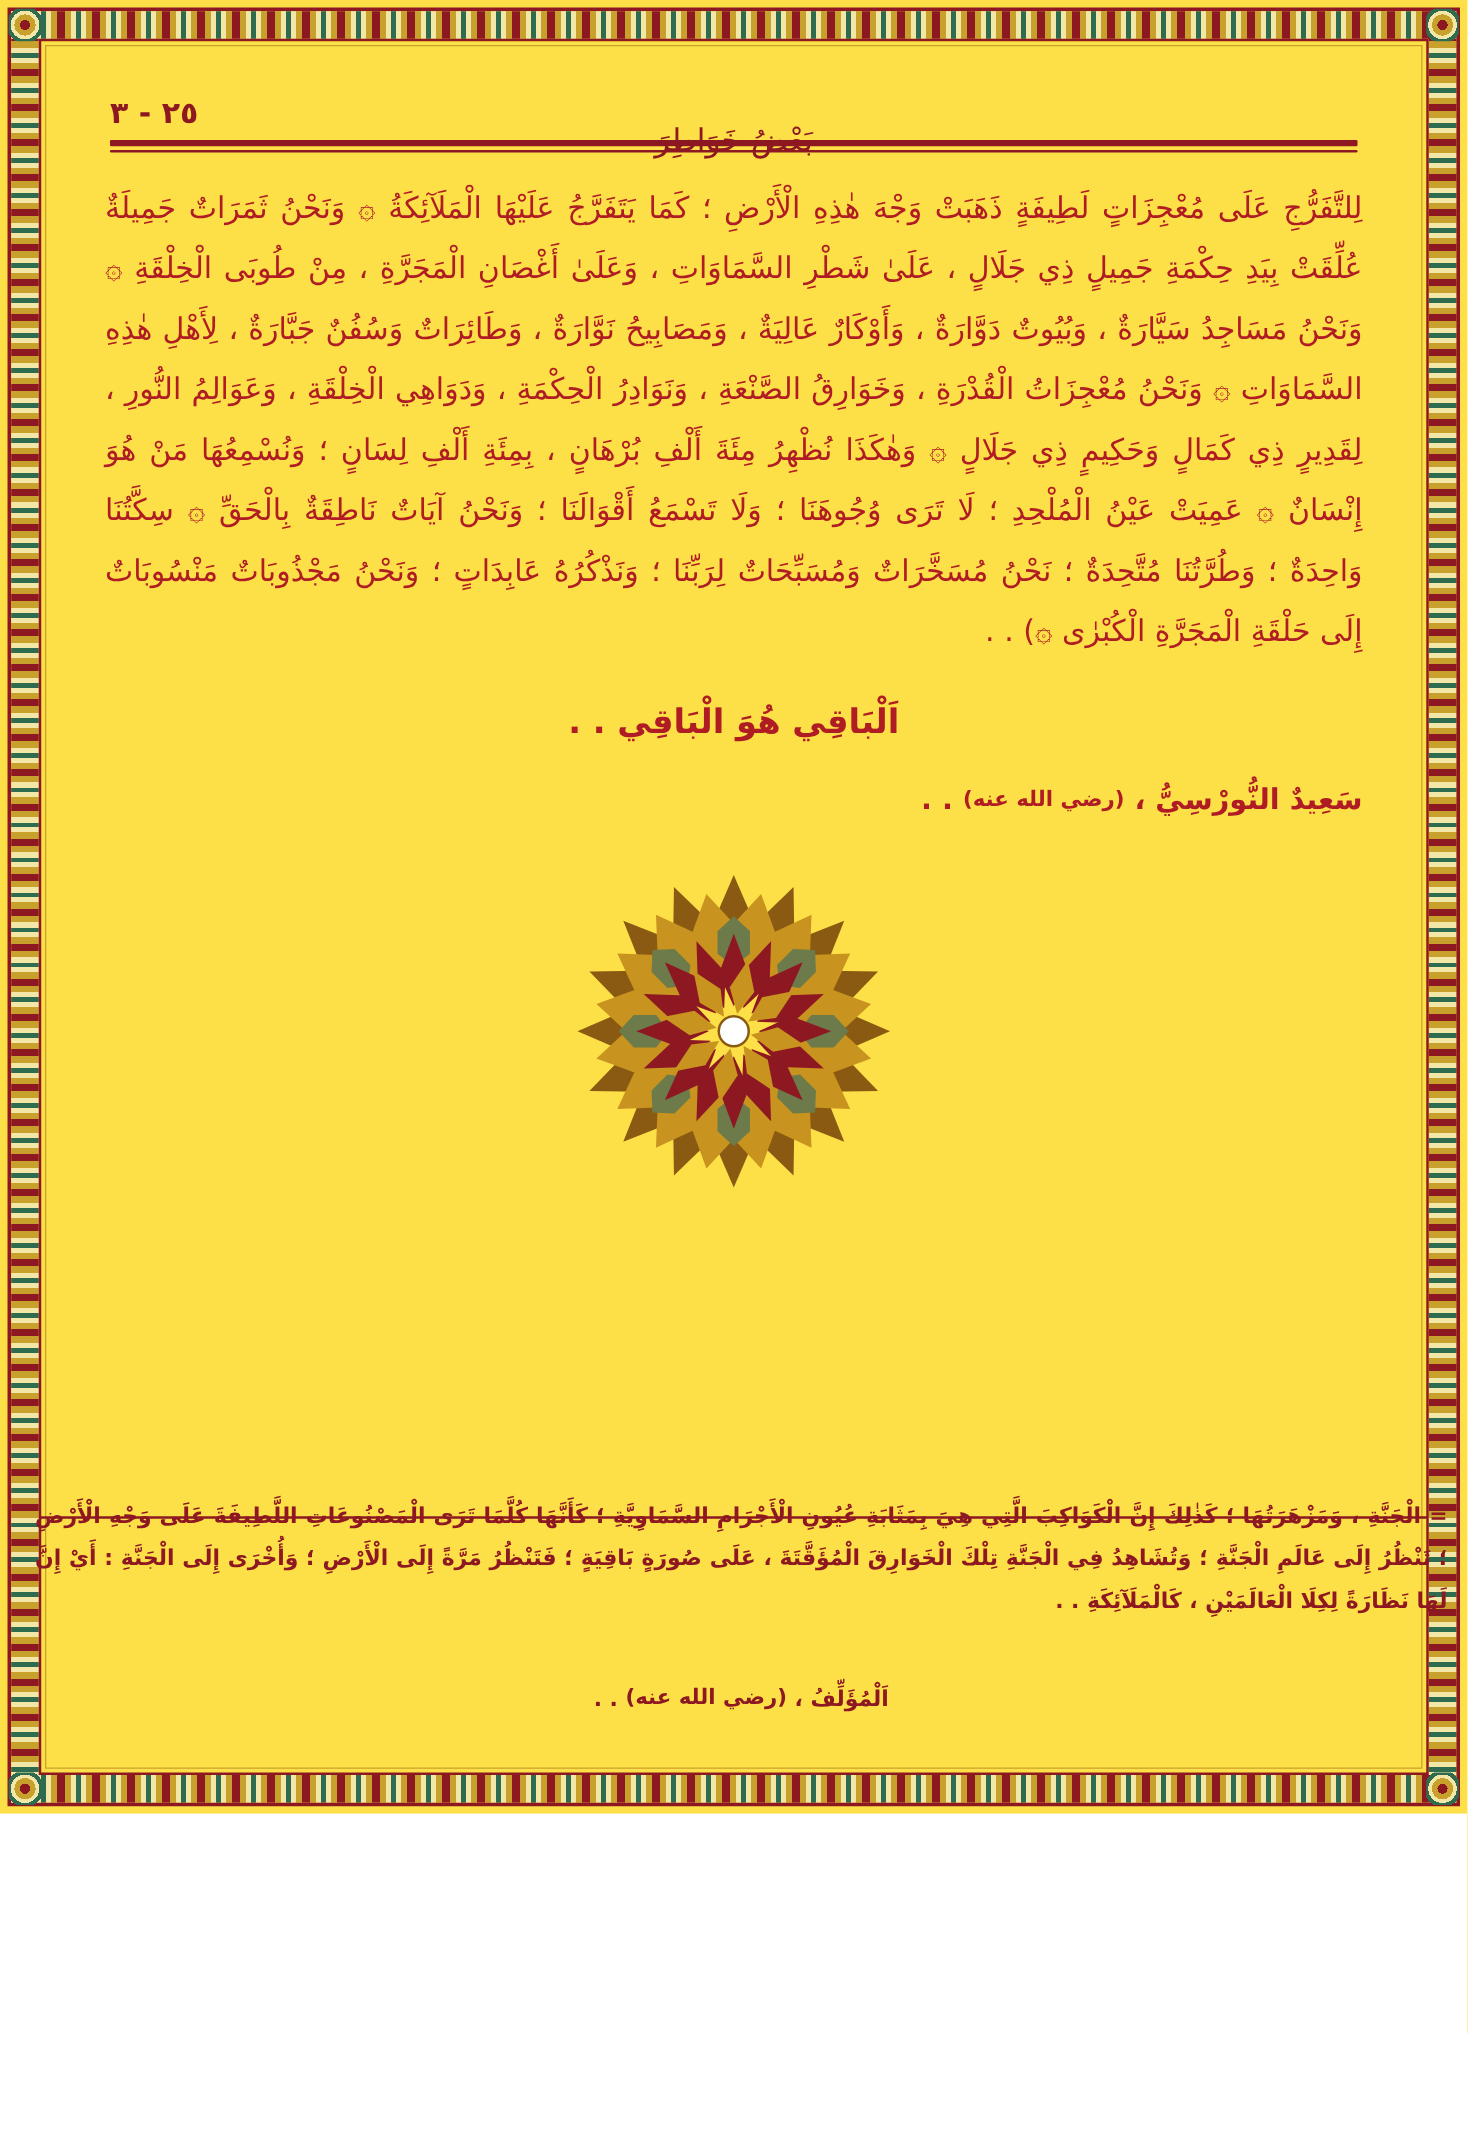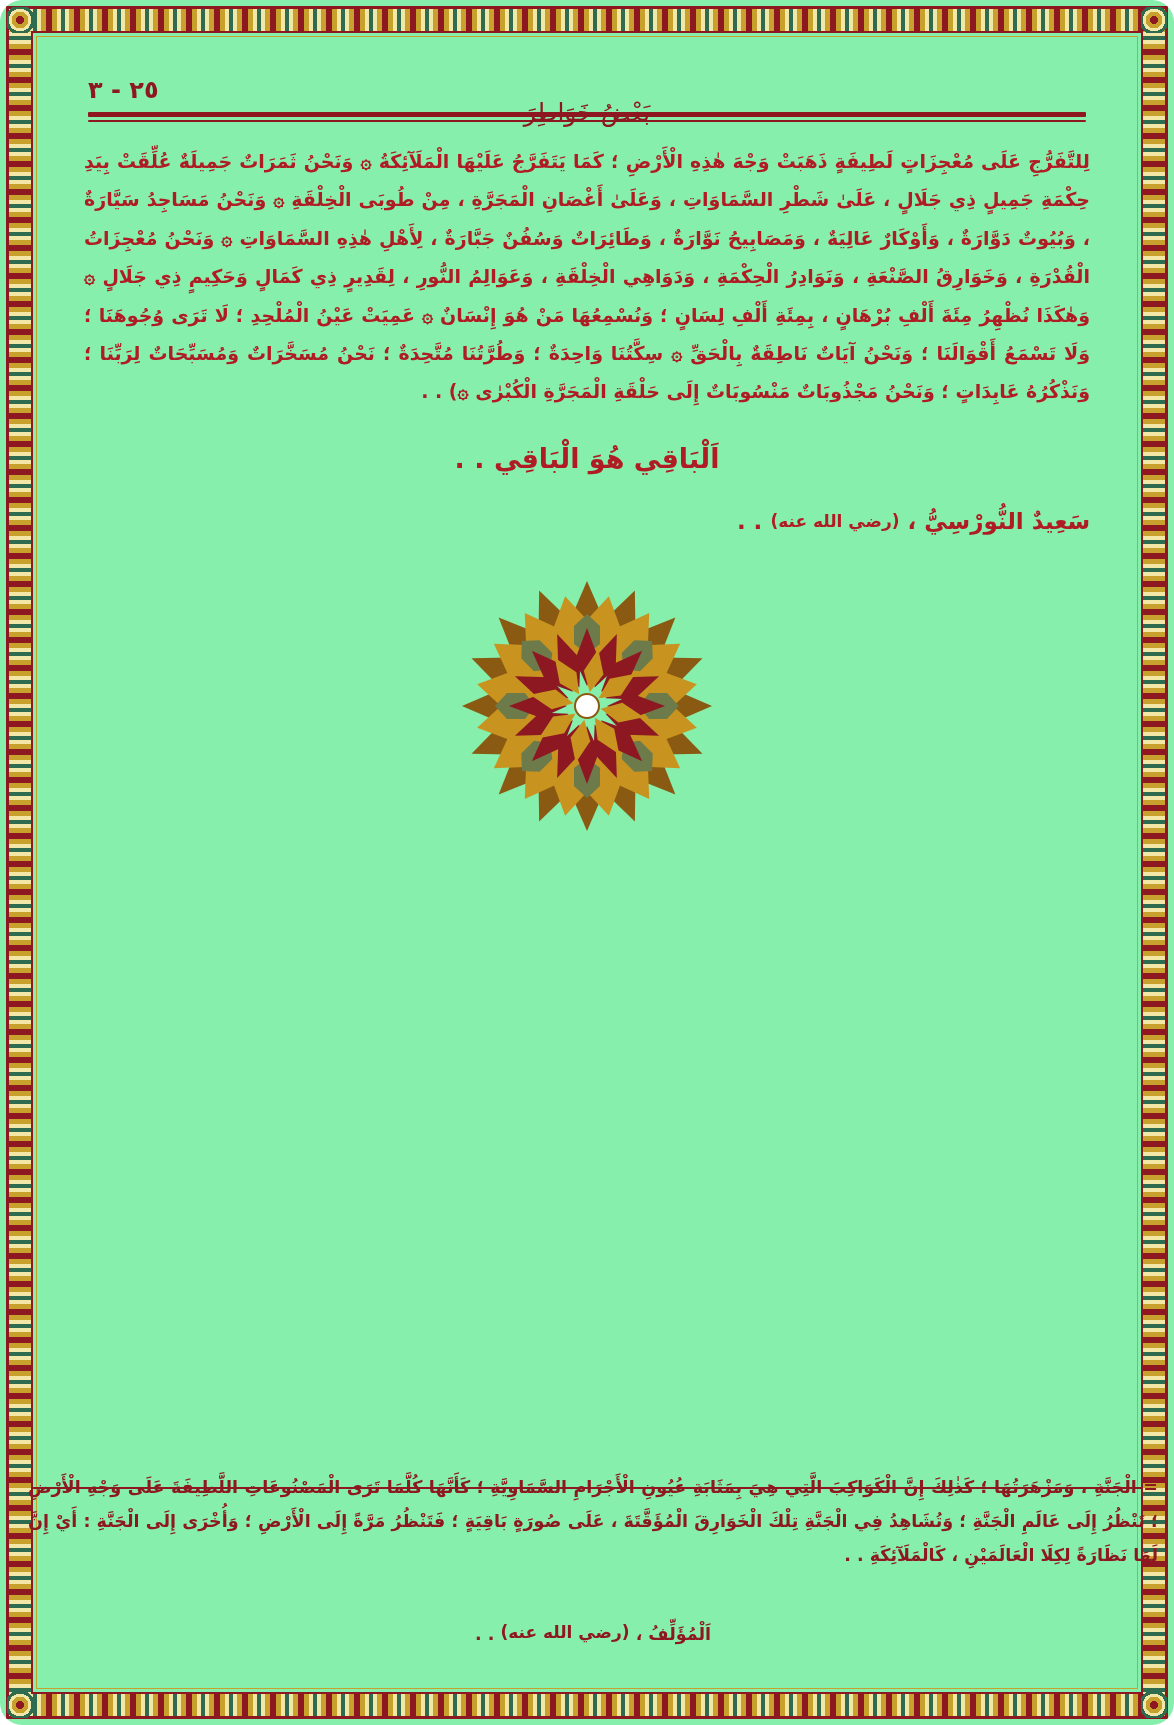--- a/index.html
+++ b/index.html
@@ -3,26 +3,25 @@
 <meta charset="utf-8">
 <style>
   html, body {
     margin: 0;
     padding: 0;
     background: #ffffff;
   }
   .page {
     position: relative;
     width: 1174px;
-    height: 1725px;
-    box-sizing: border-box;
-    background: #86efac;
+    height: 1451px;
+    box-sizing: border-box;
+    background: #fde047;
     font-family: "DejaVu Sans", sans-serif;
     overflow: hidden;
-    border-radius: 22px;
   }
 
   
   .border-outer {
     position: absolute;
     top: 6px; left: 6px; right: 6px; bottom: 6px;
     border: 3px solid #8d1822;
     box-sizing: border-box;
   }
   .border-band {
@@ -135,25 +134,25 @@
     border-radius: 1px;
   }
   .header-rule.thin {
     height: 2px;
     margin-top: 3px;
   }
 
   .body-text {
     margin: 20px 10px 0 10px;
     color: #b01c24;
-    font-size: 19px;
+    font-size: 24px;
     line-height: 2.02;
     text-align: justify;
     text-align-last: right;
-    font-weight: bold;
+    font-weight: normal;
     direction: rtl;
   }
 
   .center-line {
     margin: 32px 0 0 0;
     text-align: center;
     color: #b01c24;
     font-size: 27px;
     font-weight: bold;
     letter-spacing: 1px;

